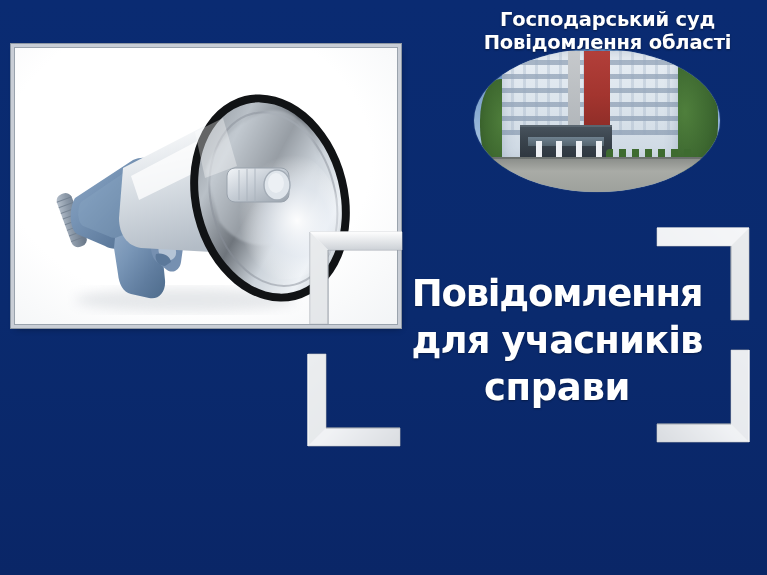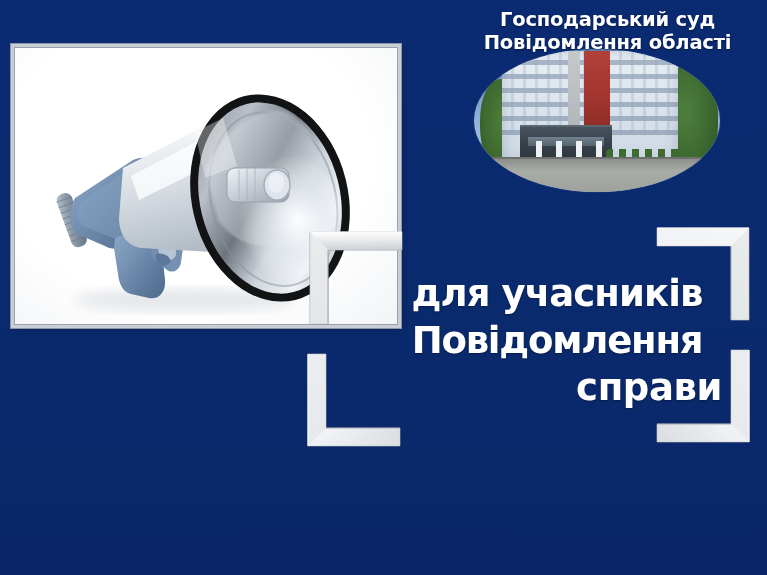--- a/index.html
+++ b/index.html
@@ -178,21 +178,21 @@
     line-height: 47px;
     font-weight: bold;
     letter-spacing: -0.6px;
     z-index: 7;
     font-family: "DejaVu Sans", sans-serif;
     text-shadow: 0 1px 2px rgba(0,0,0,.35);
   }
   .main-title .ln { display:block; white-space: nowrap; }
   .main-title .ln1 { font-size: 37px; letter-spacing: -1.2px; }
   .main-title .ln2 { font-size: 37px; letter-spacing: -0.9px; }
-  .main-title .ln3 { font-size: 37px; letter-spacing: -0.4px; text-align: right; }
+  .main-title .ln3 { font-size: 37px; letter-spacing: -0.4px; }
 </style>
 </head>
 <body>
 
 <div id="slide">
 
   <div class="bg"></div>
 
   <div class="oval-photo">
     <div class="sky"></div>
@@ -387,18 +387,18 @@
       </defs>
       <polygon points="76,2 94,2 94,94 2,94 2,76 76,76" fill="url(#bk4a)" stroke="#9aa0a7" stroke-width="0.8"></polygon>
       <polygon points="76,2 94,2 94,94 76,76" fill="#e6e9ec" opacity="0.8"></polygon>
       <polygon points="2,76 76,76 94,94 2,94" fill="#f2f4f6" opacity="0.6"></polygon>
       <polyline points="94,2 94,94" stroke="#ffffff" stroke-width="1.2" fill="none"></polyline>
       <polyline points="2,76 76,76" stroke="#a2a8af" stroke-width="0.8" fill="none"></polyline>
     </svg>
   </div>
 
   <div class="main-title">
+    <span class="ln ln1">Повідомлення</span>
     <span class="ln ln2">для учасників</span>
-    <span class="ln ln1">Повідомлення</span>
     <span class="ln ln3">справи</span>
   </div>
 
 </div>
 
 </body></html>

